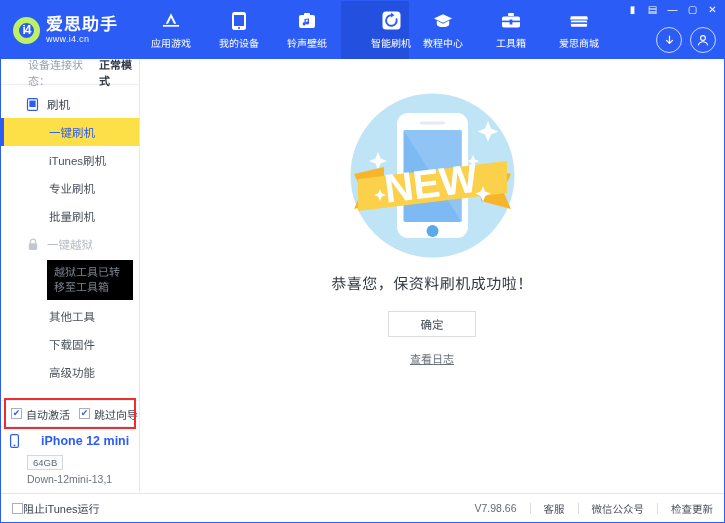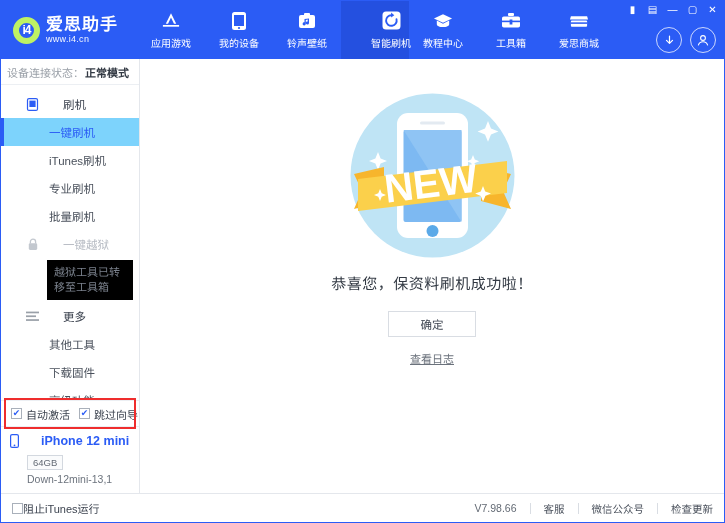--- a/index.html
+++ b/index.html
@@ -95,42 +95,42 @@
   
   .sidebar {
     width: 139px; flex: 0 0 139px;
     background: #ffffff;
     border-right: 1px solid #e4e7ec;
     display: flex; flex-direction: column;
     position: relative;
   }
   .conn-status {
     height: 26px; display: flex; align-items: center;
-    padding-left: 6px;
+    padding-left: 27px;
     font-size: 11px; color: #9aa0a8;
     border-bottom: 1px solid #eceff3;
   }
   .conn-status b { color: #333a44; font-weight: bold; margin-left: 1px; }
 
   .menu { padding-top: 5px; flex: 1; overflow: hidden; }
   .sec-head {
     height: 28px; display: flex; align-items: center;
-    padding-left: 25px; gap: 24px;
+    padding-left: 25px; gap: 8px;
     font-size: 11.5px; color: #3d4450;
   }
   .sec-head.dim { color: #b6bbc3; }
   .sec-icon { width: 13px; height: 13px; display:flex; align-items:center; justify-content:center; }
   .menu-item {
     height: 28px; display: flex; align-items: center;
     padding-left: 48px;
     font-size: 11.5px; color: #4a515c;
     cursor: pointer; position: relative;
   }
   .menu-item.active {
-    background: #7dd3fc; color: #2b5cf5;
+    background: #fde047; color: #2b5cf5;
   }
   .menu-item.active::before {
     content: ""; position: absolute; left: 0; top: 0; bottom: 0;
     width: 3px; background: #2b5cf5;
   }
   .tooltip-box {
     margin: 2px 6px 2px 46px;
     background: #000000;
     padding: 5px 7px;
     font-size: 11px; color: #7b828d;
@@ -374,30 +374,20 @@
           <span class="sec-icon">
             <svg width="12" height="13" viewBox="0 0 12 13">
                 <path d="M3.4 5.4 V3.7 a2.6 2.6 0 0 1 5.2 0 V5.4" stroke="#c3c8cf" stroke-width="1.3" fill="none"></path>
                 <rect x="1.8" y="5.3" width="8.4" height="6.6" rx="1.3" fill="#c3c8cf"></rect>
               </svg>
           </span>
           <span>一键越狱</span>
         </div>
         <div class="tooltip-box">越狱工具已转移至工具箱</div>
 
-        <div class="sec-head">
-          <span class="sec-icon">
-            <svg width="13" height="11" viewBox="0 0 13 11">
-                <rect x="0" y="0.6" width="13" height="1.7" fill="#9aa0a8"></rect>
-                <rect x="0" y="4.4" width="10" height="1.7" fill="#9aa0a8"></rect>
-                <rect x="0" y="8.2" width="13" height="1.7" fill="#9aa0a8"></rect>
-              </svg>
-          </span>
-          <span>更多</span>
-        </div>
         <div class="menu-item">
           <span>其他工具</span>
         </div>
         <div class="menu-item">
           <span>下载固件</span>
         </div>
         <div class="menu-item">
           <span>高级功能</span>
         </div>
       </div>

